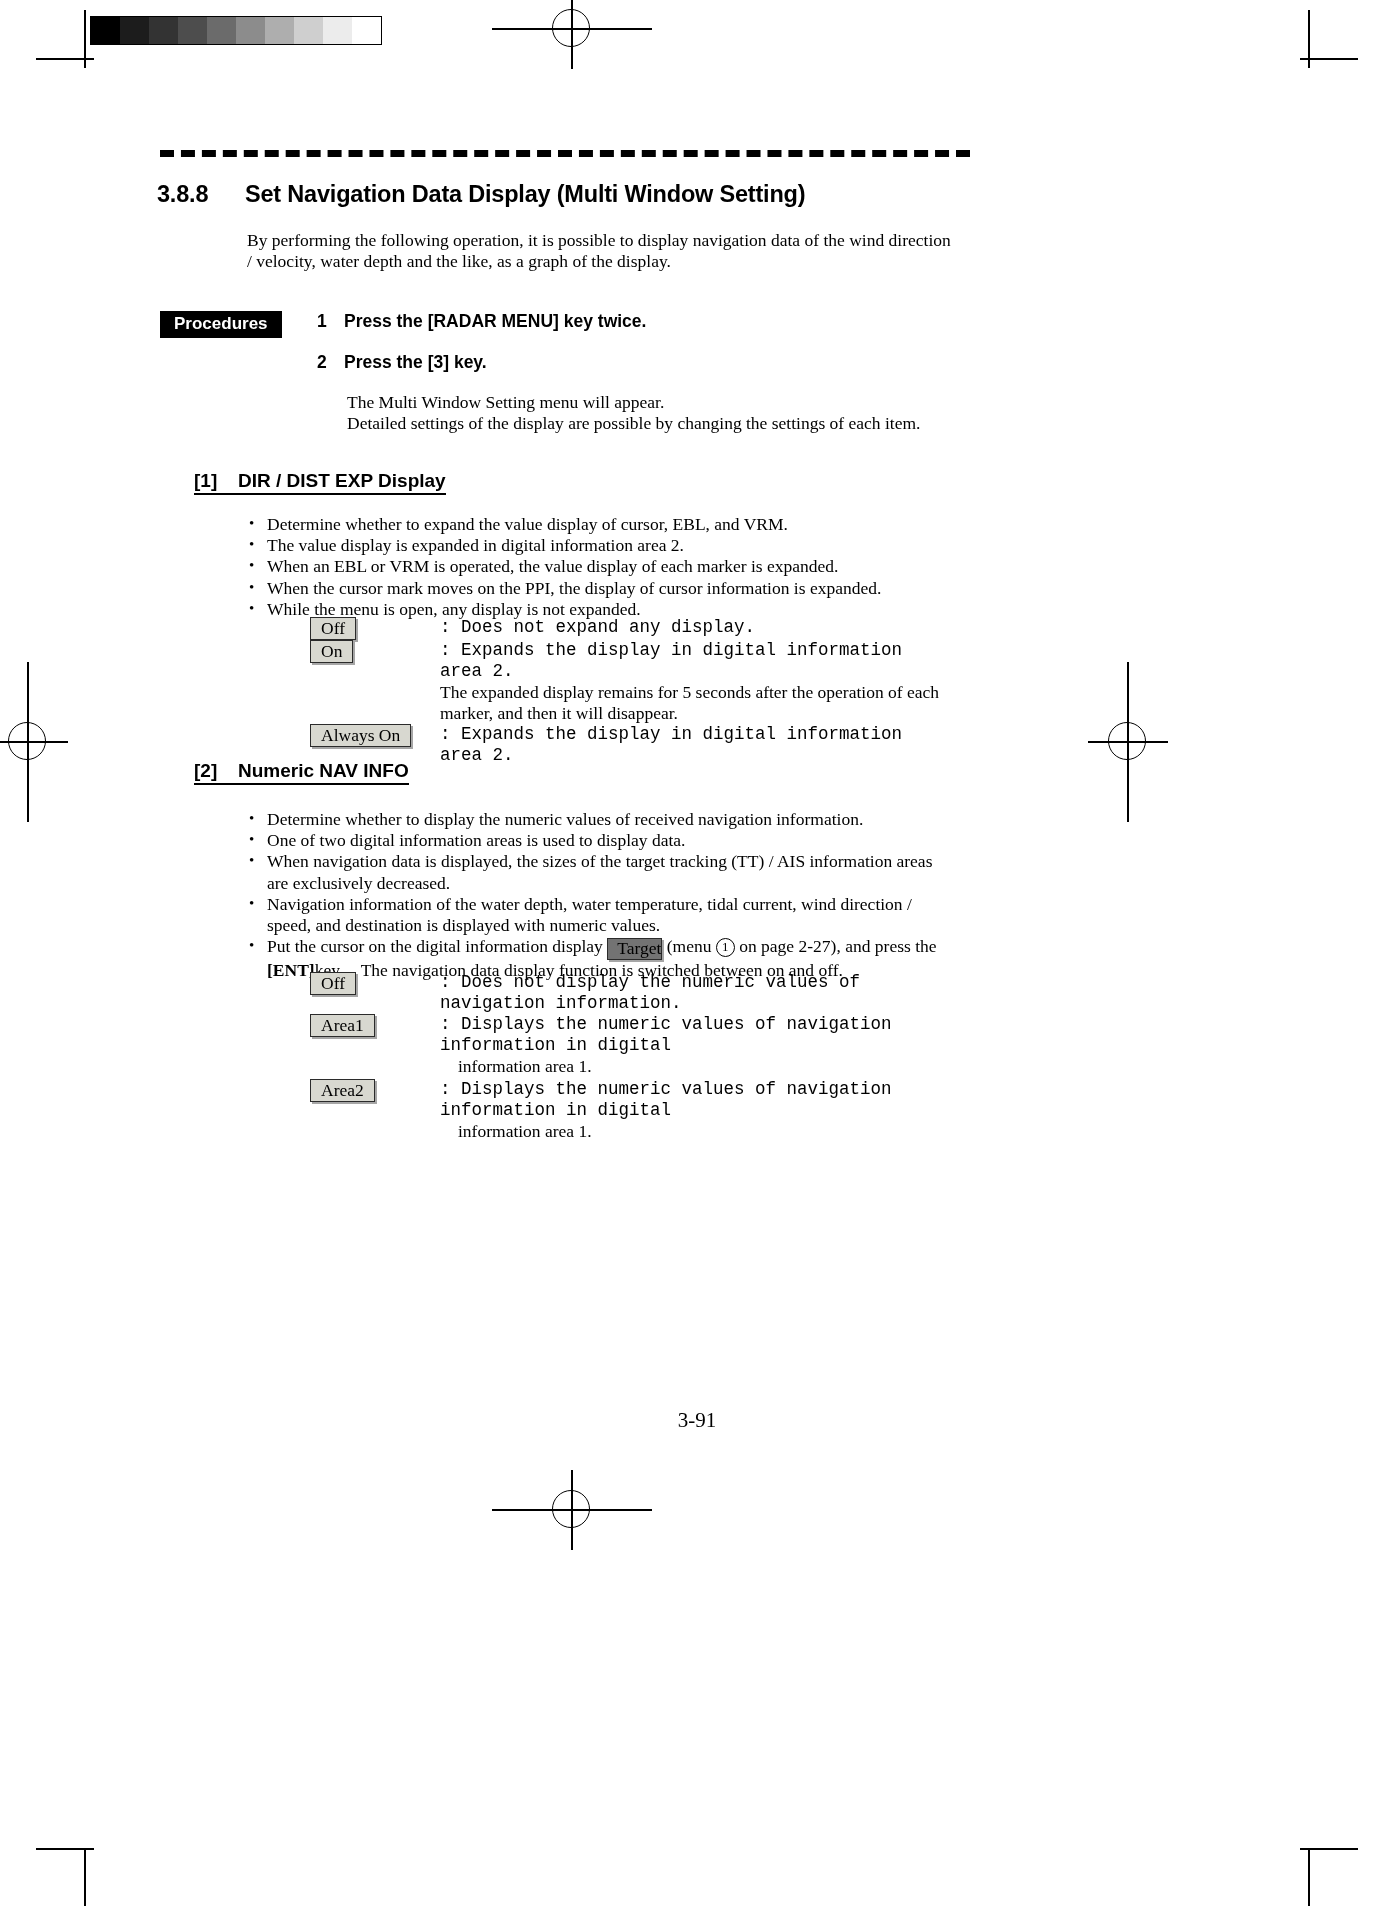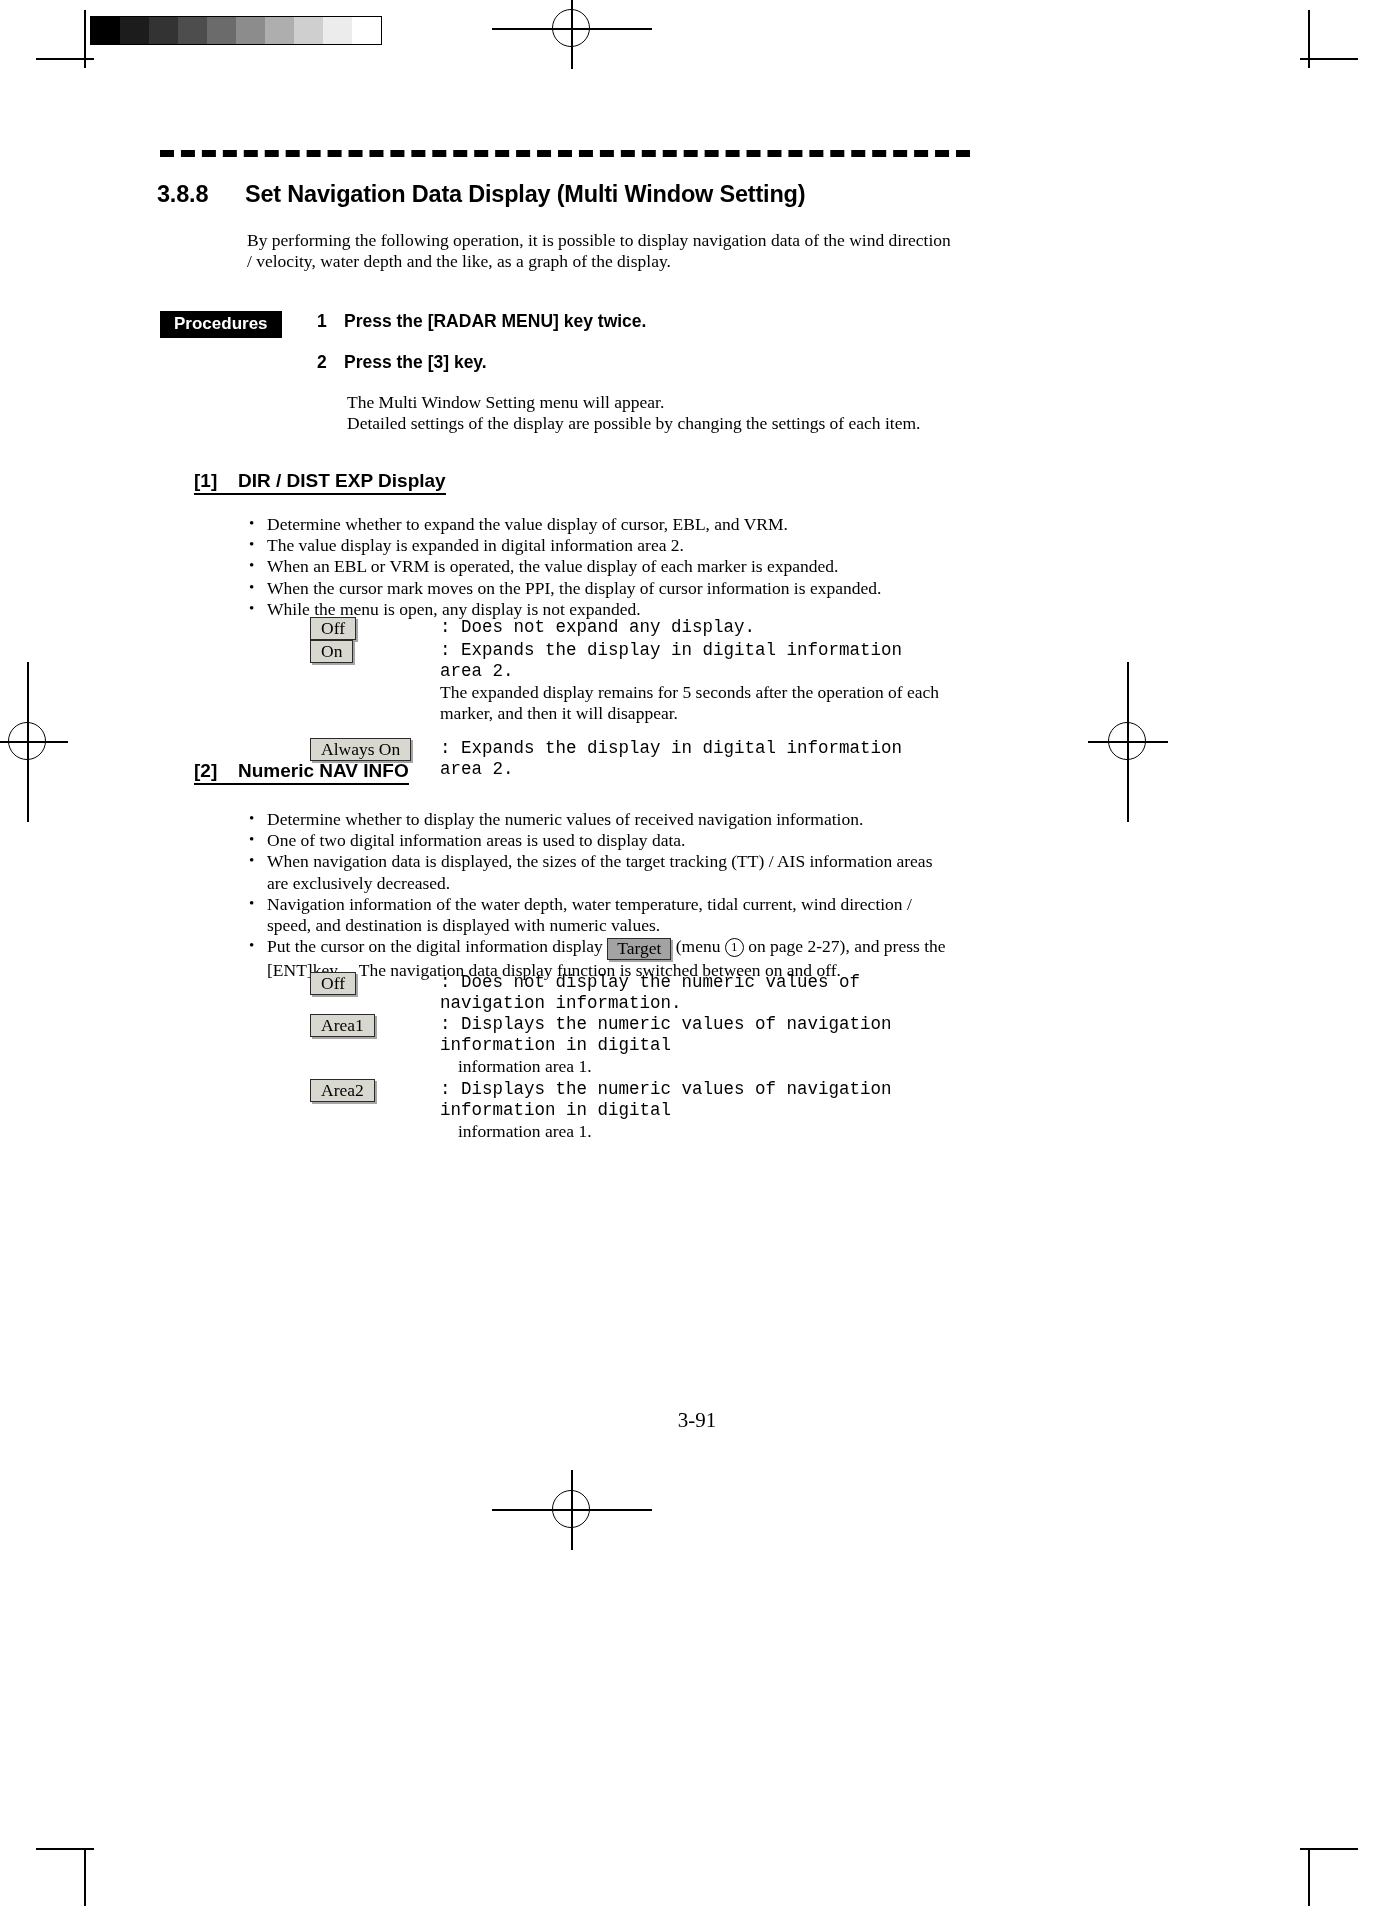--- a/index.html
+++ b/index.html
@@ -71,29 +71,29 @@
   .opt-rows .cont{margin-left:130px;}
 
   .optbox{display:inline-block;background:#d8d8d0;
           border:1.4px solid #2b2b2b;box-shadow:2px 2px 0 rgba(0,0,0,0.35);
           padding:0px 10px 1px 10px;font-size:17.5px;line-height:20px;
           text-align:center;}
 
   .opt1{left:310px;top:617px;width:640px;}
   .opt2{left:310px;top:972px;width:640px;}
 
-  .inlinebox{display:inline-block;background:#a3a3a3;
+  .inlinebox{display:inline-block;background:#737373;
              border:1.4px solid #2b2b2b;box-shadow:2px 2px 0 rgba(0,0,0,0.35);
-             padding:0 9px 1px 9px;line-height:19px;vertical-align:-2px;}
+             padding:0 0 1px 9px;line-height:19px;vertical-align:-2px;}
 
   .circled{display:inline-block;border:1.2px solid #000;border-radius:50%;
            width:17px;height:17px;line-height:15px;text-align:center;
            font-size:13px;vertical-align:1px;}
 
-  .bold{font-weight:normal;}
+  .bold{font-weight:bold;}
 
   .pagenum{position:absolute;left:0;top:1408px;width:1394px;text-align:center;
            font-size:21px;}
 </style>
 </head>
 <body>
 
 <div class="cropmark" style="left:36px;top:10px;">
   <i class="cm-h" style="left:0;top:48px;"></i>
     <i class="cm-v" style="left:48px;top:0;"></i>
@@ -186,21 +186,21 @@
       </div>
     <div class="desc">: Does not expand any display.</div>
   </div>
   <div class="row">
     <div class="boxcell">
         <span class="optbox">On</span>
       </div>
     <div class="desc">: Expands the display in digital information area 2.</div>
   </div>
   <div class="cont" style="width:500px;">The expanded display remains for 5 seconds after the operation of each marker, and then it will disappear.</div>
-  <div class="row" style="margin-top:14px;">
+  <div class="row" style="margin-top:0;">
     <div class="boxcell">
         <span class="optbox">Always On</span>
       </div>
     <div class="desc">: Expands the display in digital information area 2.</div>
   </div>
 </div>
 
 <div class="bhead bhead2">
   <span class="bn">[2]</span><span>Numeric NAV INFO</span>
 </div>

